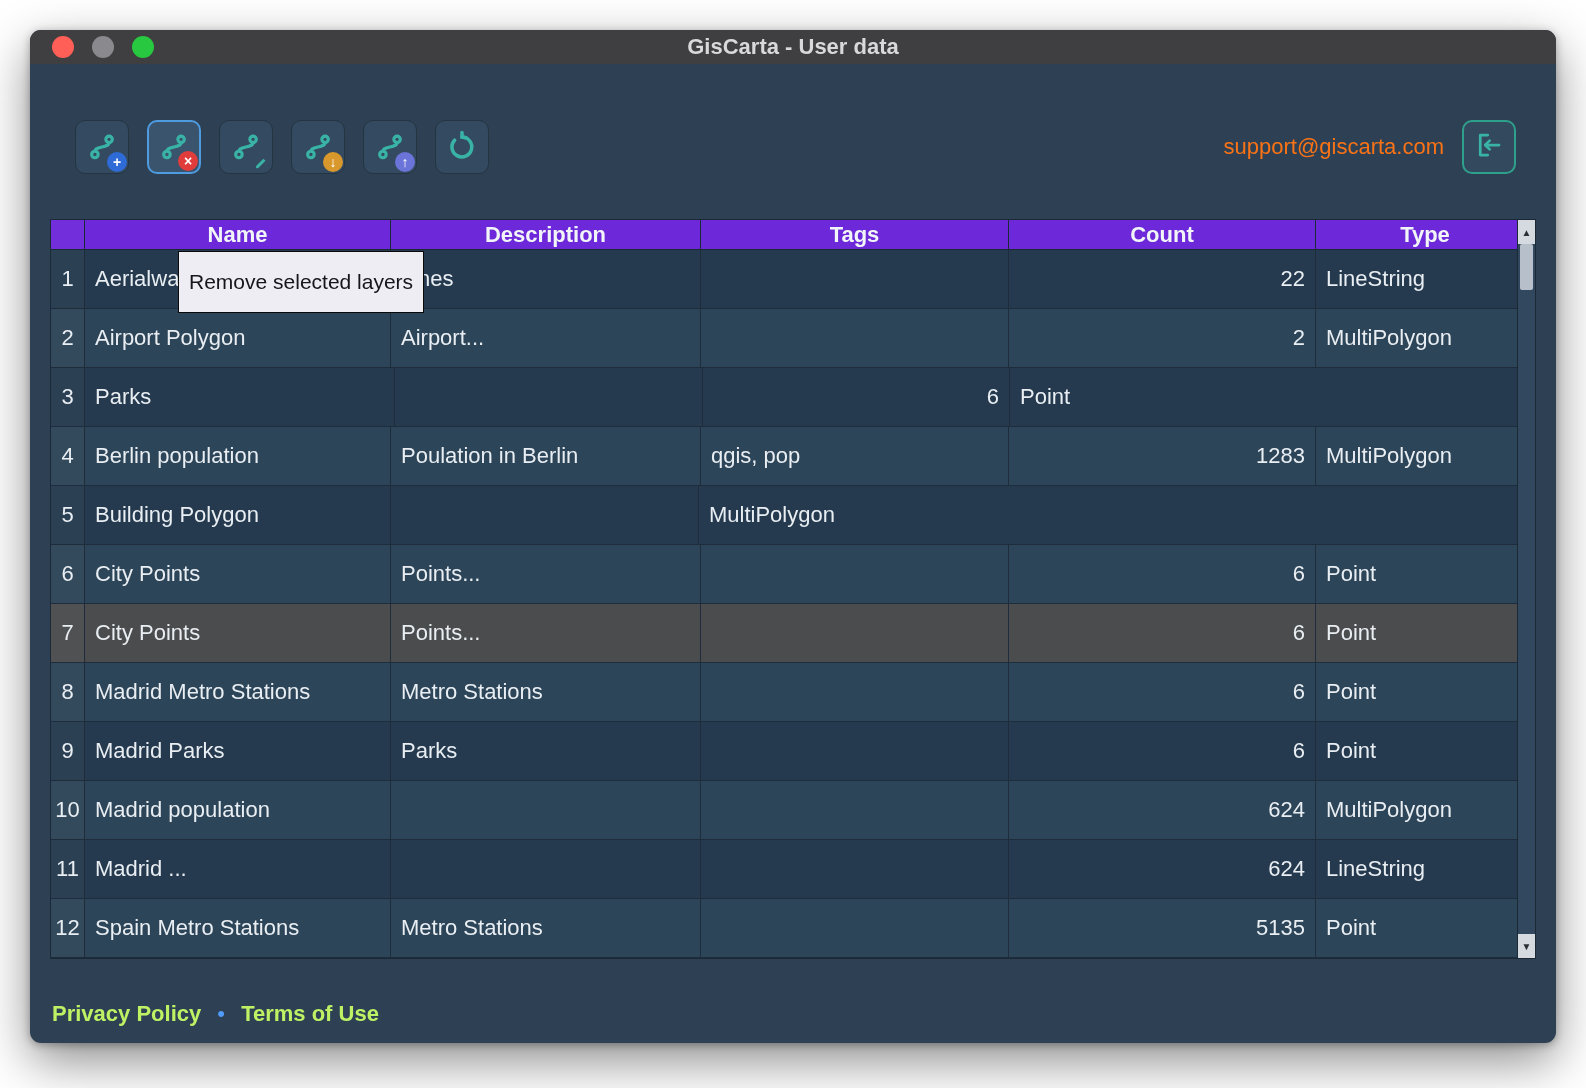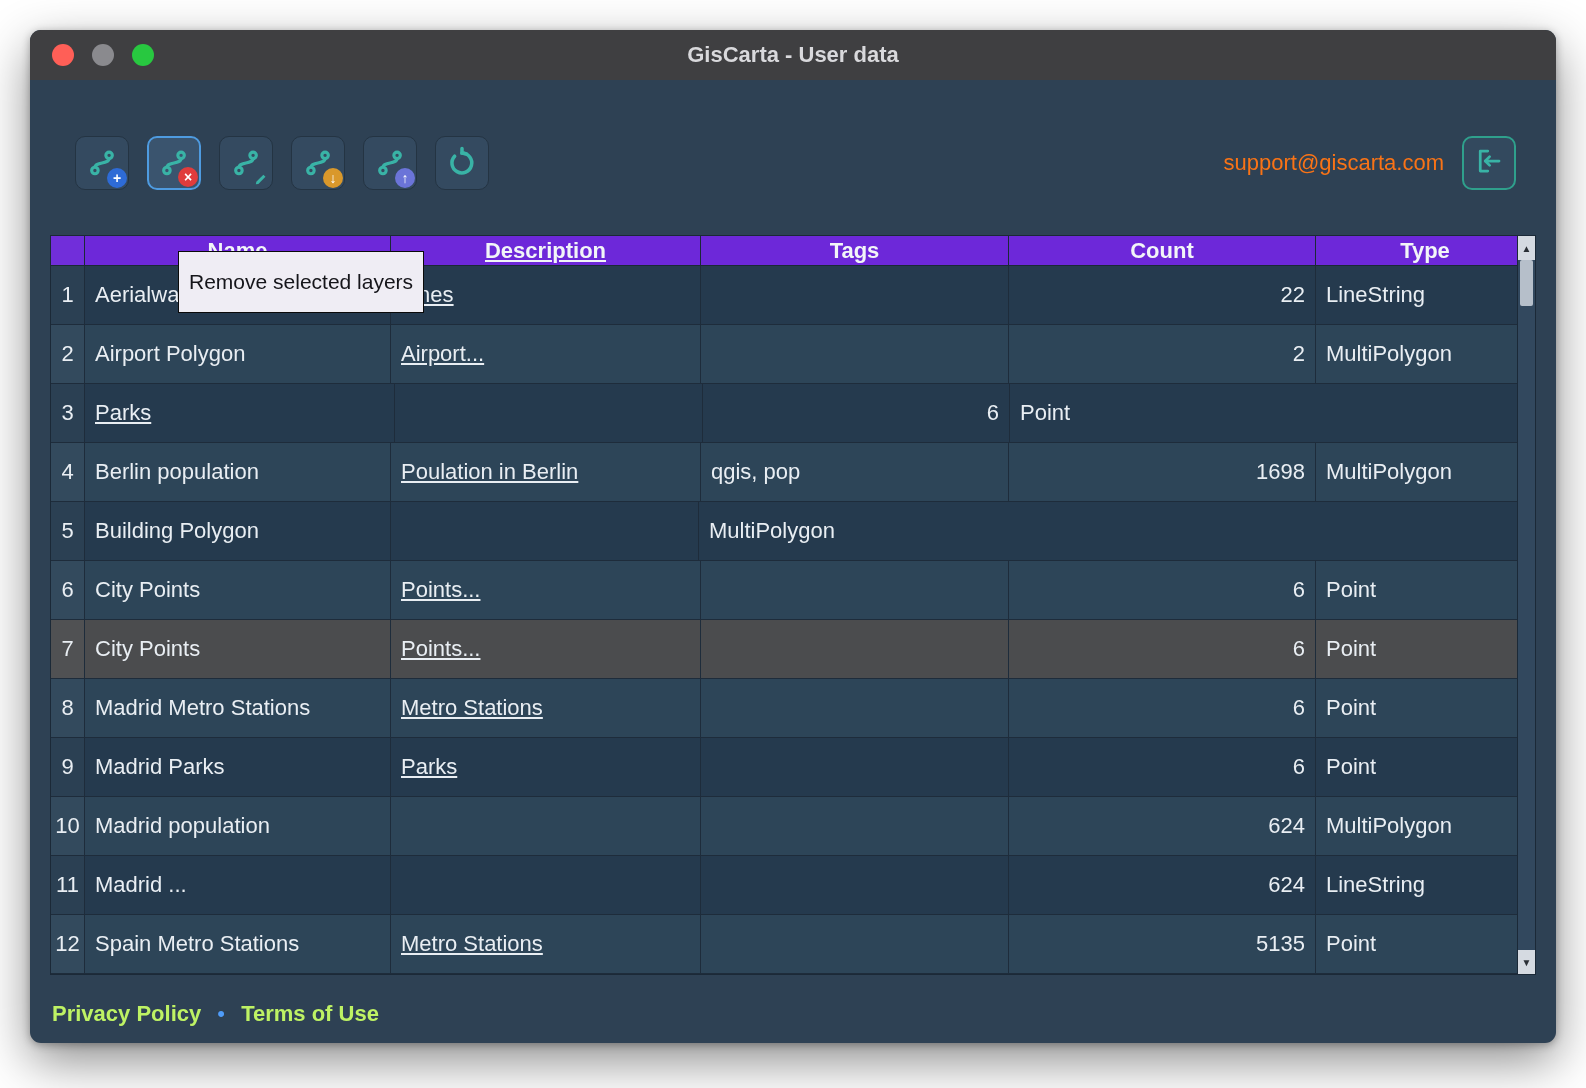--- a/index.html
+++ b/index.html
@@ -13,21 +13,21 @@
   .window {
     position:absolute; left:30px; top:30px;
     width:1526px; height:1013px;
     background:#2e4154;
     border-radius:11px;
     box-shadow:0 18px 50px rgba(0,0,0,.45), 0 2px 8px rgba(0,0,0,.3);
     overflow:hidden;
   }
   
   .titlebar {
-    height:50px; background:#3f3f41;
+    height:34px; background:#3f3f41;
     display:flex; align-items:center; position:relative;
   }
   .lights { display:flex; gap:18px; padding-left:22px; }
   .light { width:22px; height:22px; border-radius:50%; }
   .light.close { background:#ff5f57; }
   .light.min   { background:#8a8a8e; }
   .light.zoom  { background:#28c840; }
   .win-title {
     position:absolute; left:0; right:0; text-align:center;
     color:#d9d9dc; font-weight:bold; font-size:22px; pointer-events:none;
@@ -83,21 +83,21 @@
   .trow { display:flex; height:59px; background:#253a4e; }
   .trow.alt { background:#2d4558; }
   .trow.selected { background:#4b4c4e; }
   .tcell {
     color:#e9eef3; font-size:22px; line-height:57px;
     border-right:1px solid #1e2c3b; border-bottom:1px solid #1e2c3b;
     padding:0 10px; white-space:nowrap; overflow:hidden;
   }
   .c-num   { width:34px; text-align:center; padding:0 2px; background:rgba(255,255,255,.03); flex:none; }
   .c-name  { width:306px; flex:none; }
-  .c-desc  { width:310px; flex:none;text-decoration:underline; }
+  .c-desc  { width:310px; flex:none; }
   .c-tags  { width:308px; flex:none; }
   .c-count { width:307px; text-align:right; flex:none; }
   .c-type  { flex:1; border-right:none; }
   .thead .c-type { border-right:1px solid #1b2937; }
   
   .vscroll {
     position:absolute; top:0; right:0; bottom:0; width:18px;
     background:#32485e; border-left:1px solid #1b2937;
   }
   .scroll-btn {
@@ -256,21 +256,21 @@
           <div class="tcell c-desc">Parks</div>
           <div class="tcell c-tags"></div>
           <div class="tcell c-count">6</div>
           <div class="tcell c-type">Point</div>
         </div>
         <div class="trow alt">
           <div class="tcell c-num">4</div>
           <div class="tcell c-name">Berlin population</div>
           <div class="tcell c-desc">Poulation in Berlin</div>
           <div class="tcell c-tags">qgis, pop</div>
-          <div class="tcell c-count">1698</div>
+          <div class="tcell c-count">1283</div>
           <div class="tcell c-type">MultiPolygon</div>
         </div>
         <div class="trow">
           <div class="tcell c-num">5</div>
           <div class="tcell c-name">Building Polygon</div>
           <div class="tcell c-tags"></div>
           <div class="tcell c-type">MultiPolygon</div>
         </div>
         <div class="trow alt">
           <div class="tcell c-num">6</div>

